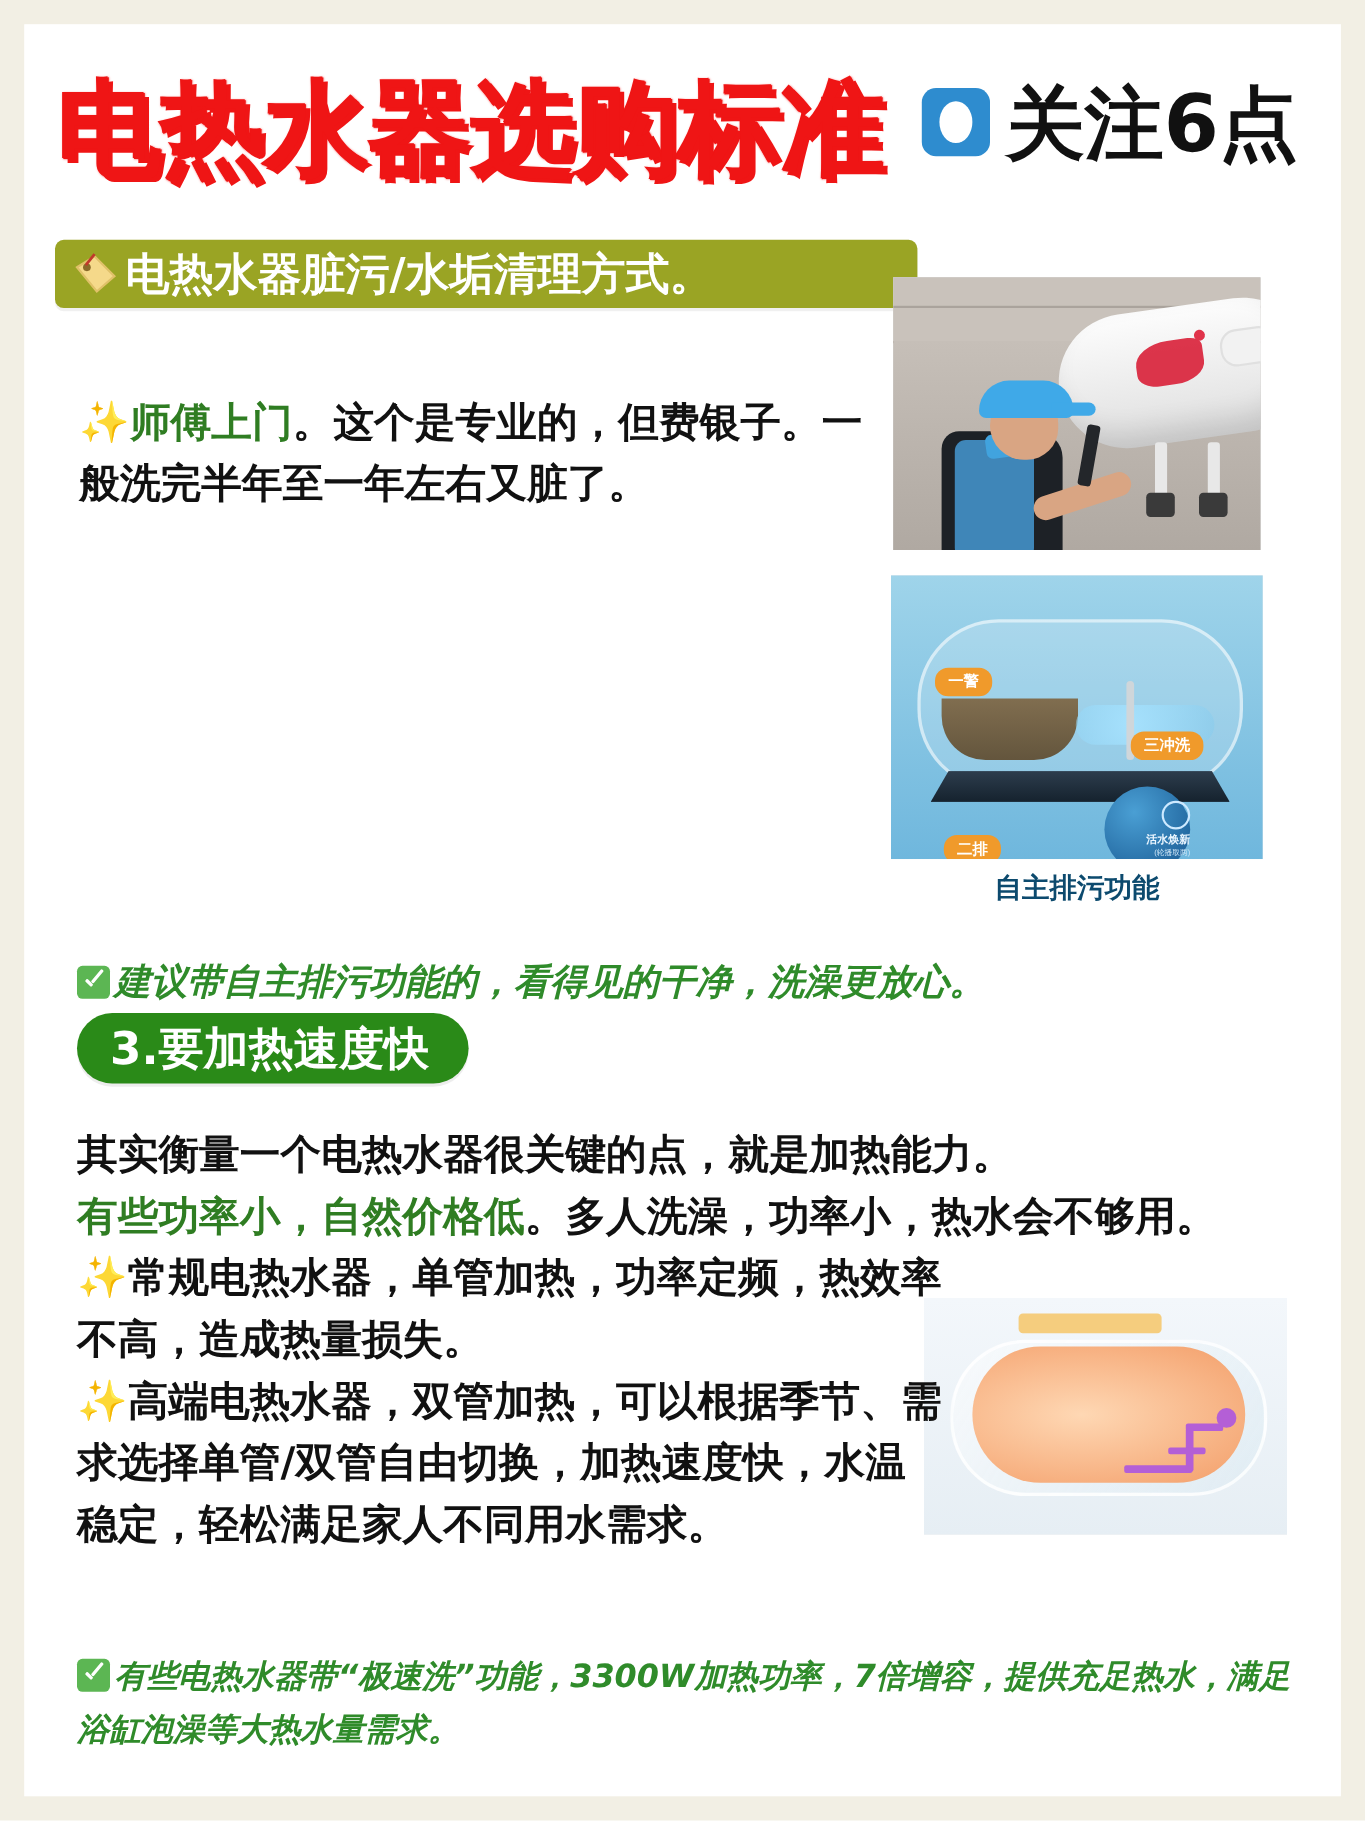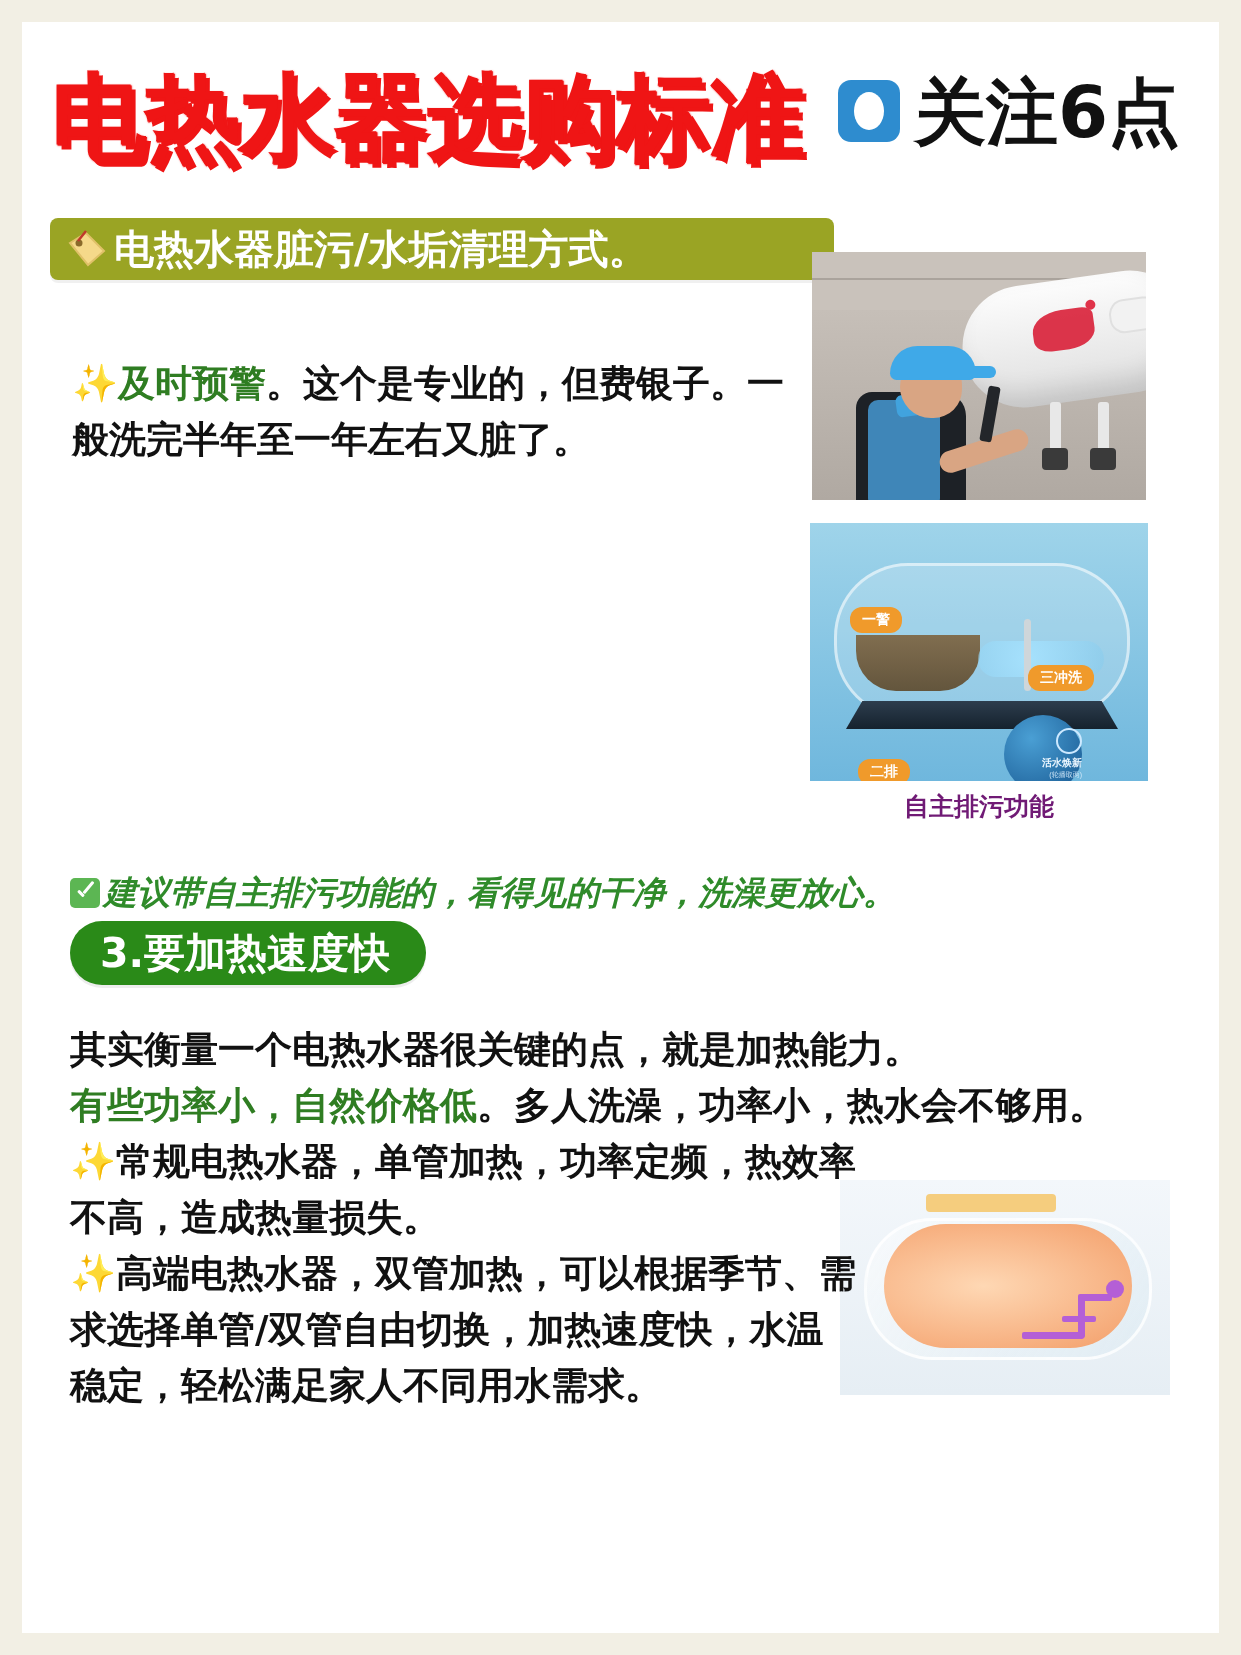--- a/index.html
+++ b/index.html
@@ -122,21 +122,21 @@
     font-family:"DejaVu Sans","Liberation Sans",sans-serif;
   }
 
   
   .imgbox{position:absolute;overflow:hidden;background:#dfe6ea;}
   .img1{left:790px;top:230px;width:334px;height:248px;}
   .img2{left:788px;top:501px;width:338px;height:258px;}
   .img3{left:818px;top:1158px;width:330px;height:215px;}
   .cap{
     position:absolute;left:788px;top:768px;width:338px;
-    text-align:center;font-weight:bold;font-size:25px;color:#701a75;
+    text-align:center;font-weight:bold;font-size:25px;color:#0c4a6e;
     font-family:"DejaVu Sans","Liberation Sans",sans-serif;
   }
 
   
   .sc1{position:absolute;inset:0;background:linear-gradient(#cfc9c3,#b9b2ac);}
   .sc1 .ceil{position:absolute;left:0;top:0;width:100%;height:58px;background:#c9c2bb;border-bottom:2px solid #a39c95;}
   .sc1 .ceil:after{content:"";position:absolute;left:0;top:26px;width:100%;height:2px;background:#aaa39c;}
   .sc1 .wall{position:absolute;left:0;top:58px;width:100%;height:100%;background:linear-gradient(#c6bfb8,#a9a29b);}
   .sc1 .tank{
     position:absolute;left:150px;top:26px;width:230px;height:122px;
@@ -267,21 +267,21 @@
         <div class="collar"></div>
         <div class="head"></div>
         <div class="cap2"></div>
         <div class="arm"></div>
       </div>
       <div class="tool"></div>
     </div>
   </div>
 
   <div class="txt blk1">
-    <span class="sp">✨</span><span class="g">及时预警</span><span>。这个是专业的，但费银子。一般洗完半年至一年左右又脏了。</span>
+    <span class="sp">✨</span><span class="g">师傅上门</span><span>。这个是专业的，但费银子。一般洗完半年至一年左右又脏了。</span>
   </div>
 
   <div class="imgbox img2">
     <div class="sc2">
       <div class="glass"></div>
       <div class="sludge"></div>
       <div class="water"></div>
       <div class="rod"></div>
       <div class="base"></div>
       <div class="orb">
@@ -323,14 +323,17 @@
         <span style="left:40px;top:36px;width:34px;height:6px;"></span>
       </div>
     </div>
   </div>
 
   <div class="txt blk4">
     <span class="sp">✨</span><span>常规电热水器，单管加热，功率定频，热效率不高，造成热量损失。</span><br>
     <span class="sp">✨</span><span>高端电热水器，双管加热，可以根据季节、需求选择单管/双管自由切换，加热速度快，水温稳定，轻松满足家人不同用水需求。</span>
   </div>
 
+  <div class="checkline cl2">
+    <span class="chk"></span><span>有些电热水器带“极速洗”功能，3300W加热功率，7倍增容，提供充足热水，满足浴缸泡澡等大热水量需求。</span>
+  </div>
 
 </div>
 
 </body></html>

